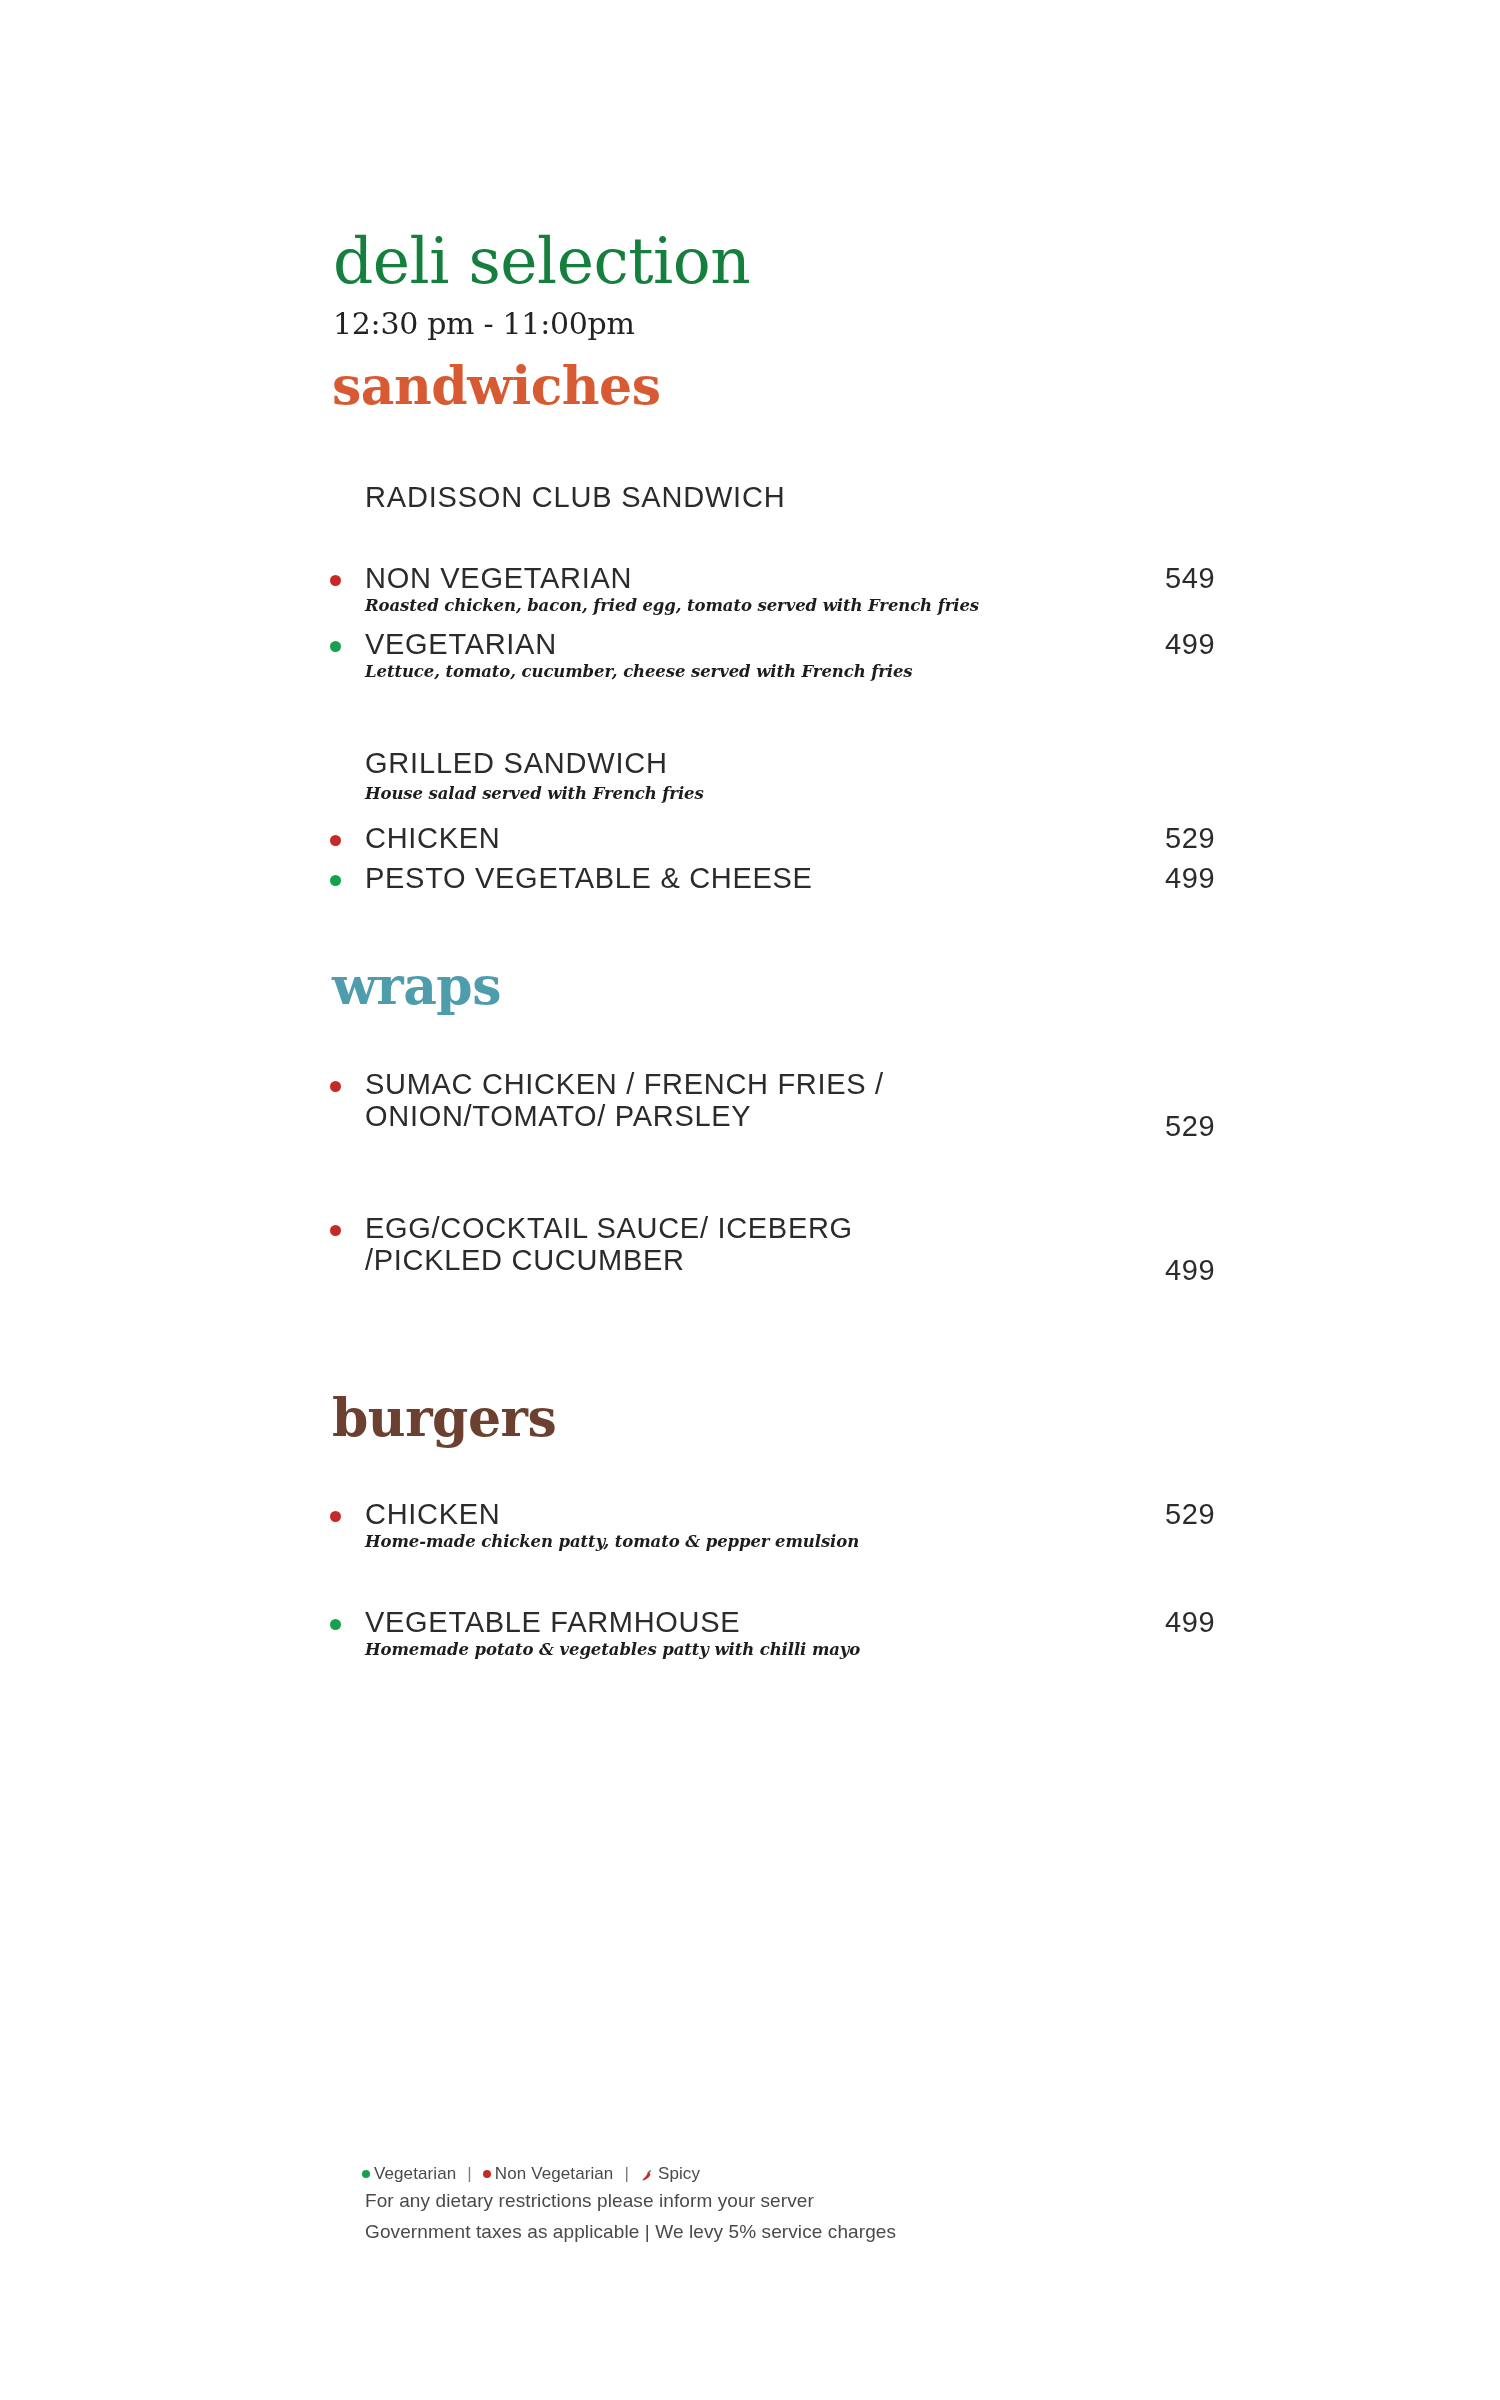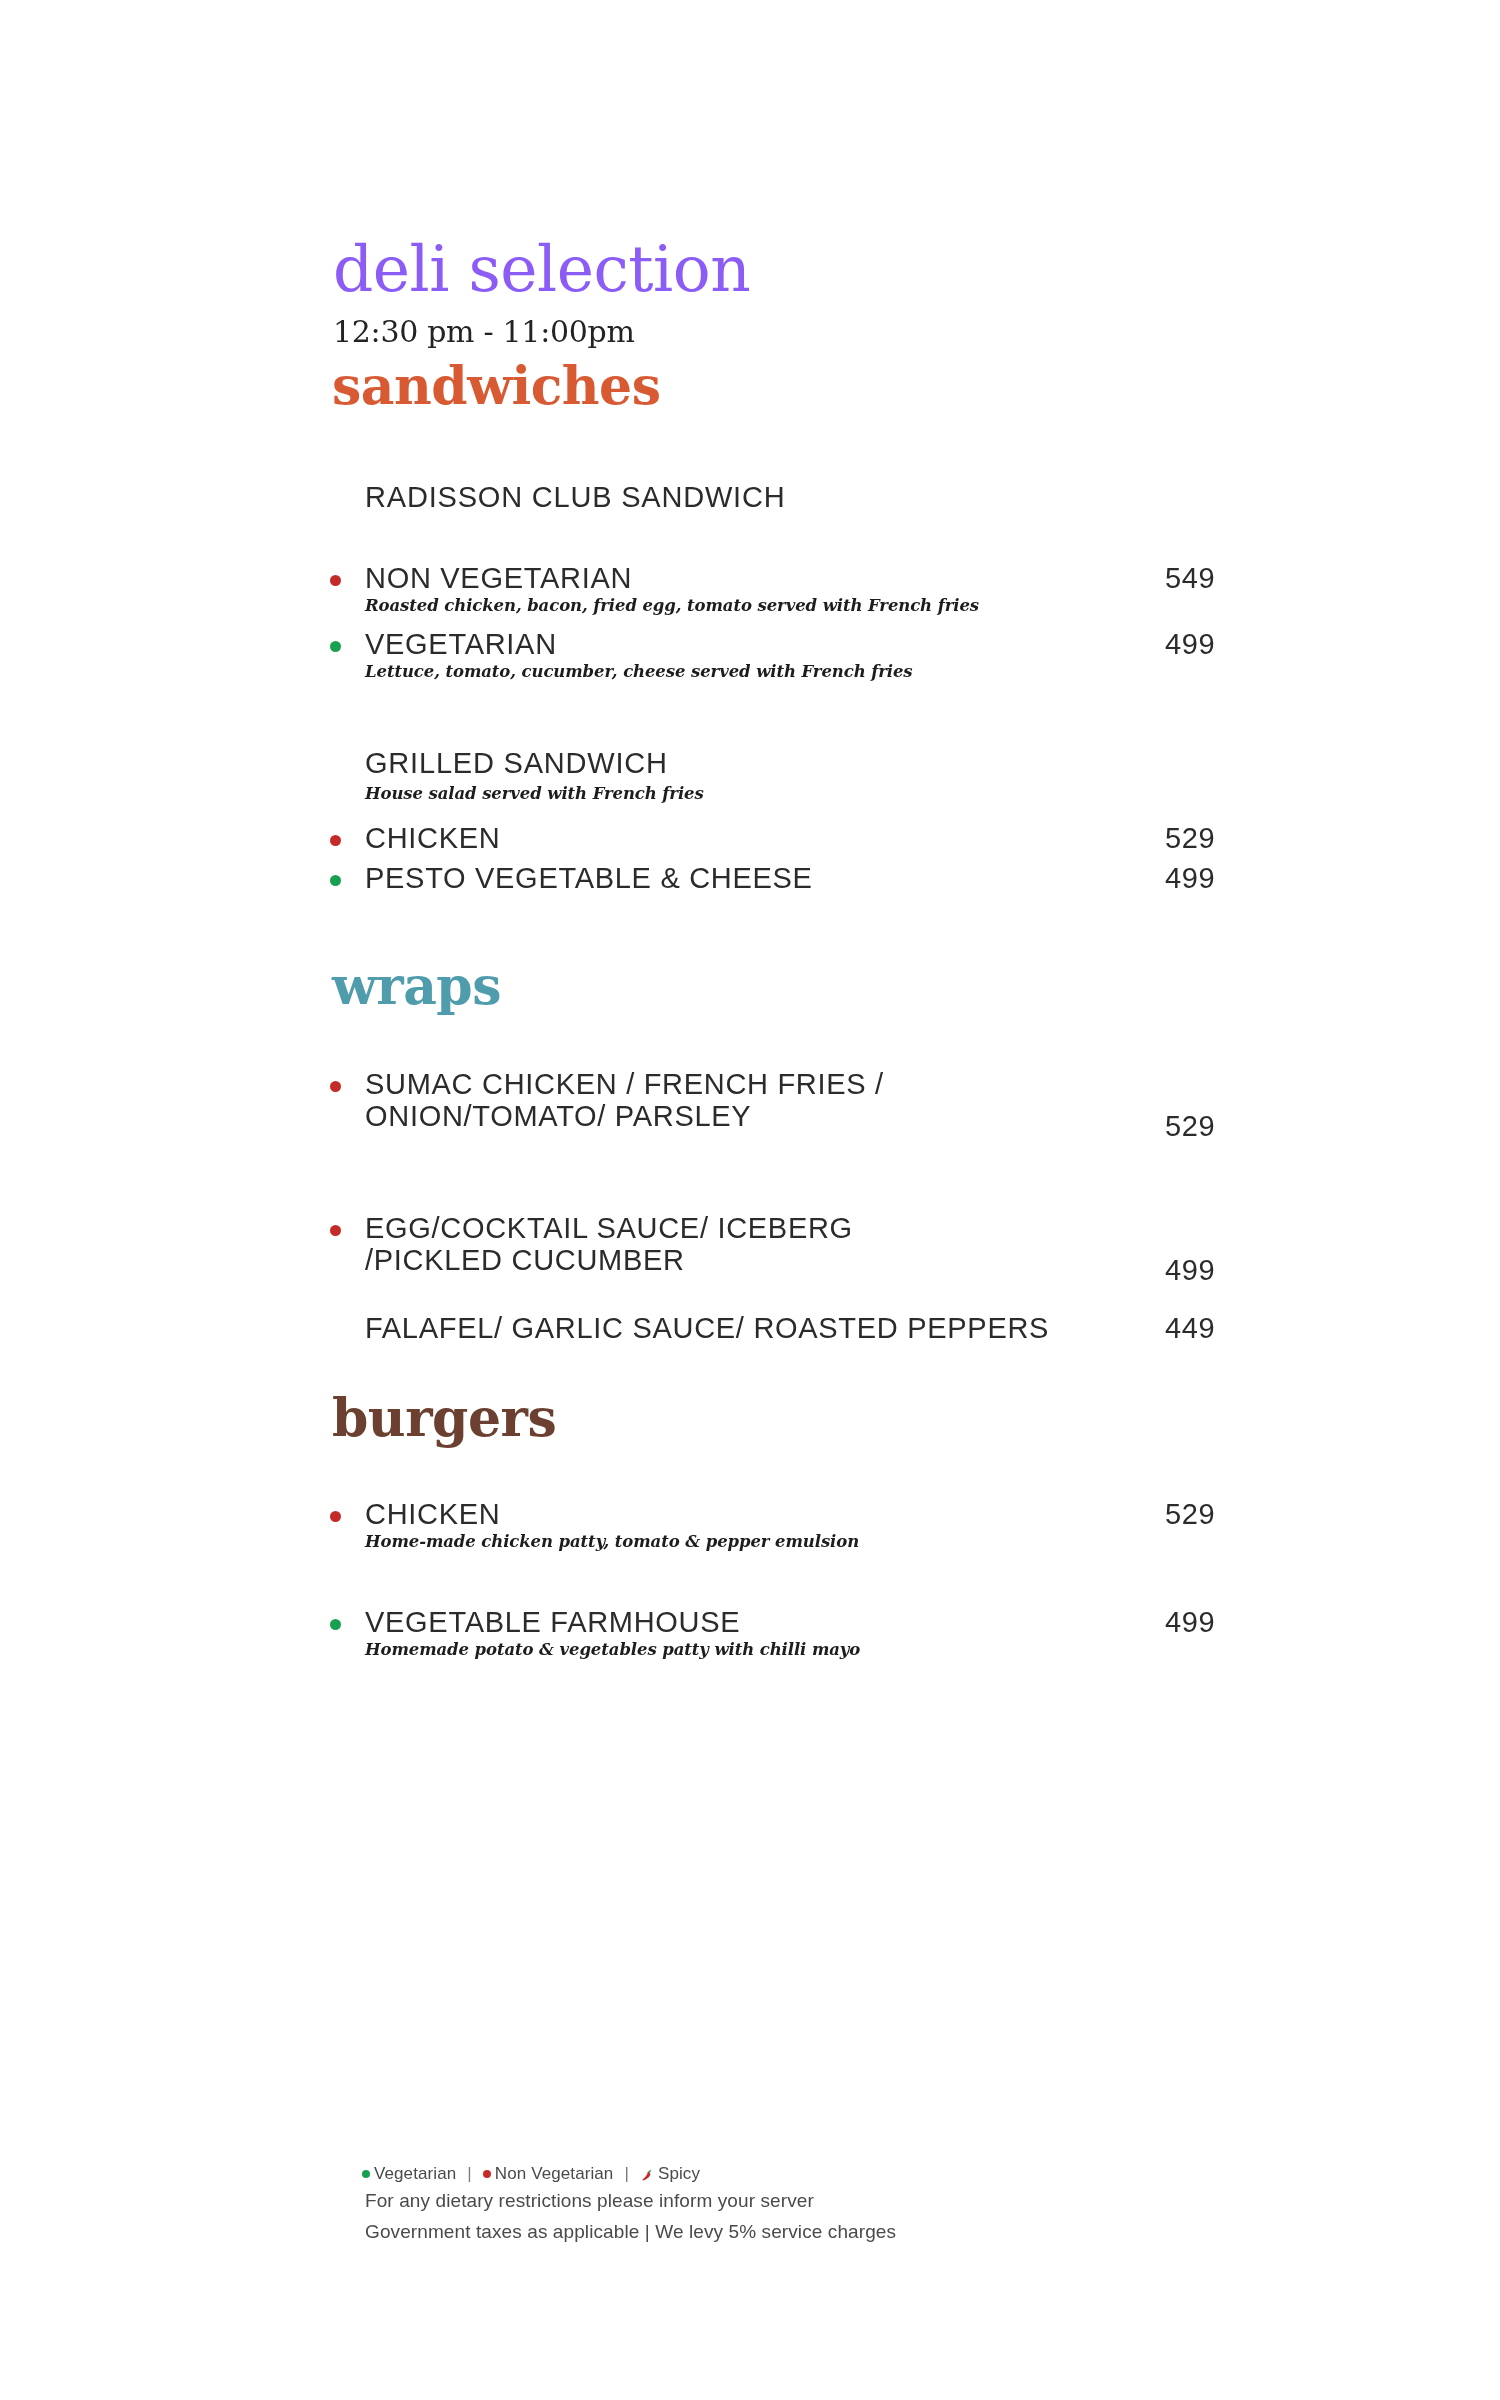--- a/index.html
+++ b/index.html
@@ -28,23 +28,23 @@
   }
 
   
   .masthead {
     top: 230px;
   }
   .menu-title {
     font-family: "DejaVu Serif", "Liberation Serif", serif;
     font-size: 63px;
     line-height: 1.0;
-    color: #8b5cf6;
+    color: #15803d;
     letter-spacing: -0.5px;
-    margin: 8px 0 0 3px;
+    margin: 0 0 0 3px;
     font-weight: 400;
   }
   .menu-hours {
     font-family: "DejaVu Serif", "Liberation Serif", serif;
     font-size: 30px;
     line-height: 1.0;
     color: #232323;
     margin: 16px 0 0 3px;
     letter-spacing: -0.3px;
   }
@@ -274,31 +274,20 @@
         <span class="dot nonveg"></span>
       </div>
       <div class="row-body">
         <div class="item-name">EGG/COCKTAIL SAUCE/ ICEBERG
 /PICKLED CUCUMBER</div>
       </div>
     </div>
     <div class="price" style="top:42px;">499</div>
   </div>
 
-  <div class="col" style="top:1312px;">
-    <div class="row">
-      <div class="bullet-slot">
-        <span class="dot none"></span>
-      </div>
-      <div class="row-body">
-        <div class="item-name">FALAFEL/ GARLIC SAUCE/ ROASTED PEPPERS</div>
-      </div>
-    </div>
-    <div class="price" style="top:0px;">449</div>
-  </div>
 
   <div class="col" style="top:1392px;">
     <div class="section-head burgers">burgers</div>
   </div>
 
   <div class="col" style="top:1498px;">
     <div class="row">
       <div class="bullet-slot">
         <span class="dot nonveg"></span>
       </div>

